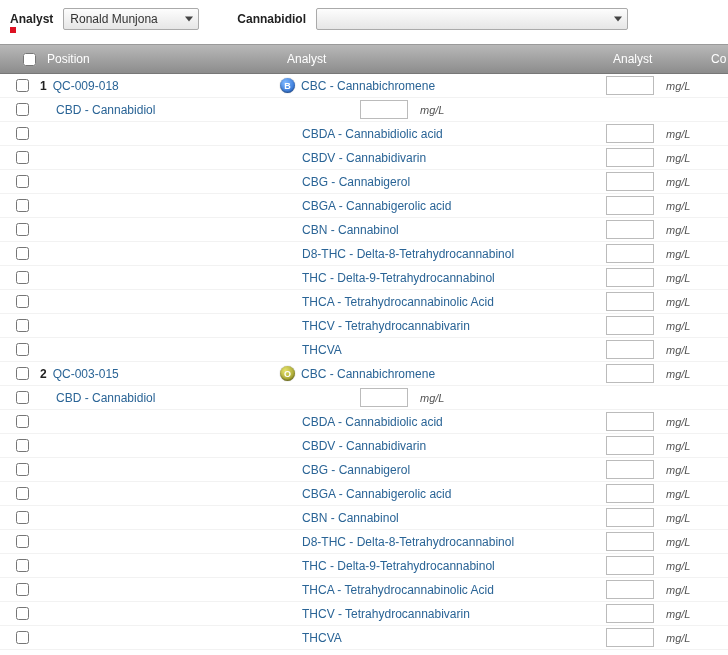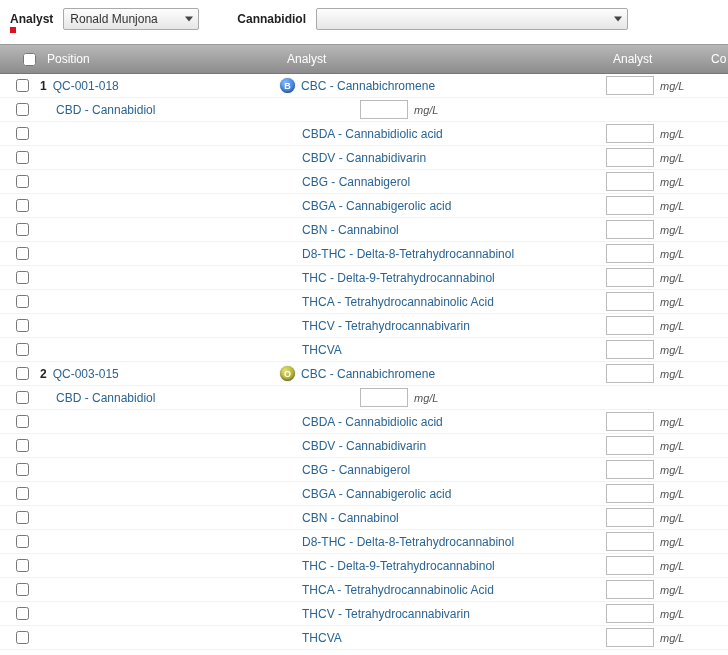--- a/index.html
+++ b/index.html
@@ -125,21 +125,21 @@
   .result-input {
     width: 48px;
     height: 19px;
     border: 1px solid #bbb;
     font-size: 11px;
     padding: 1px 2px;
   }
   .unit {
     font-style: italic;
     color: #555;
-    margin-left: 6px;
+    margin-left: 12px;
     font-size: 11px;
   }
 </style>
 </head>
 <body>
 
 <div class="top-bar">
   <span class="field-label required">Analyst</span>
   <div class="select-wrap analyst">
     <span class="val">Ronald Munjona</span>
@@ -160,21 +160,21 @@
     <div class="col-pos">Position</div>
     <div class="col-ana">Analyst</div>
     <div class="col-res">Analyst</div>
     <div class="col-co">Co</div>
   </div>
   <div id="tbody">
       <div class="row">
         <div class="col-ck">
           <input type="checkbox" style="">
         </div>
-        <div class="col-pos"><span class="sample-num">1</span><span class="link">QC-001-018</span></div>
+        <div class="col-pos"><span class="sample-num">1</span><span class="link">QC-009-018</span></div>
         <div class="col-ana">
           <div class="ana-cell">
             <span class="icon-circ icon-blue">B</span>
             <span class="link">CBC - Cannabichromene</span>
           </div>
         </div>
         <div class="col-res"><input class="result-input" style=""><span class="unit">mg/L</span></div>
         <div class="col-co"></div>
       </div>
       <div class="row">

